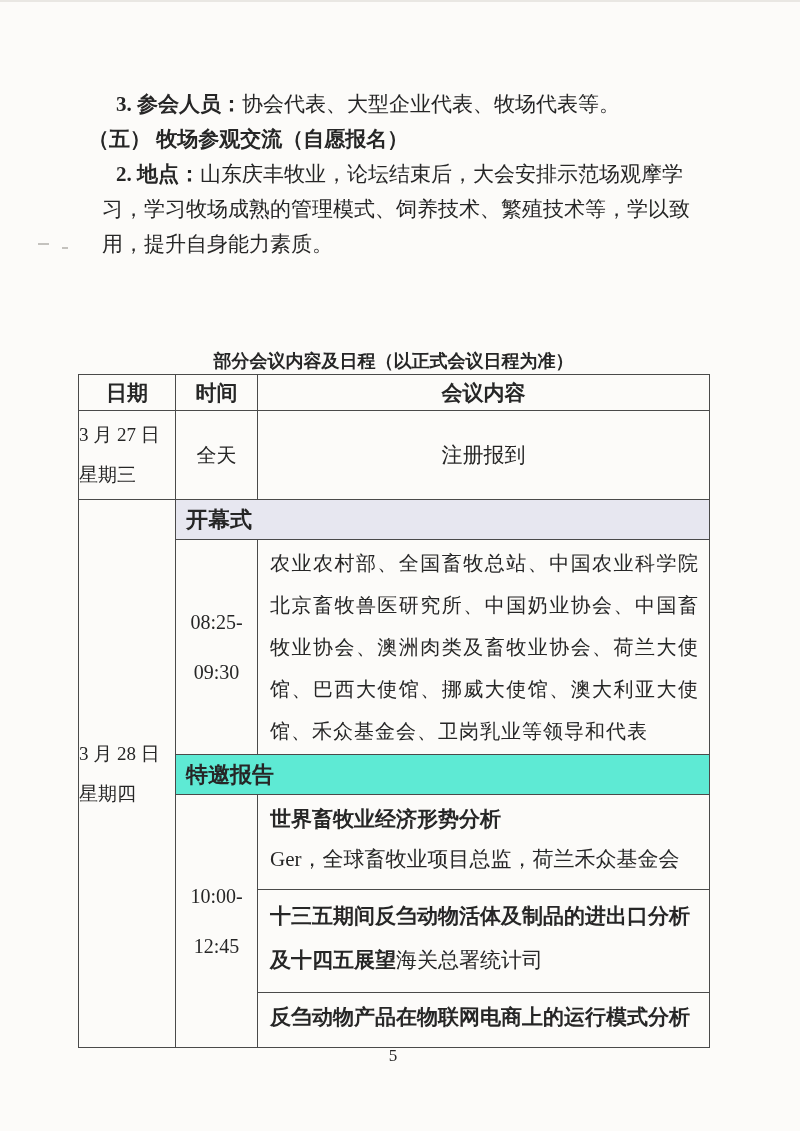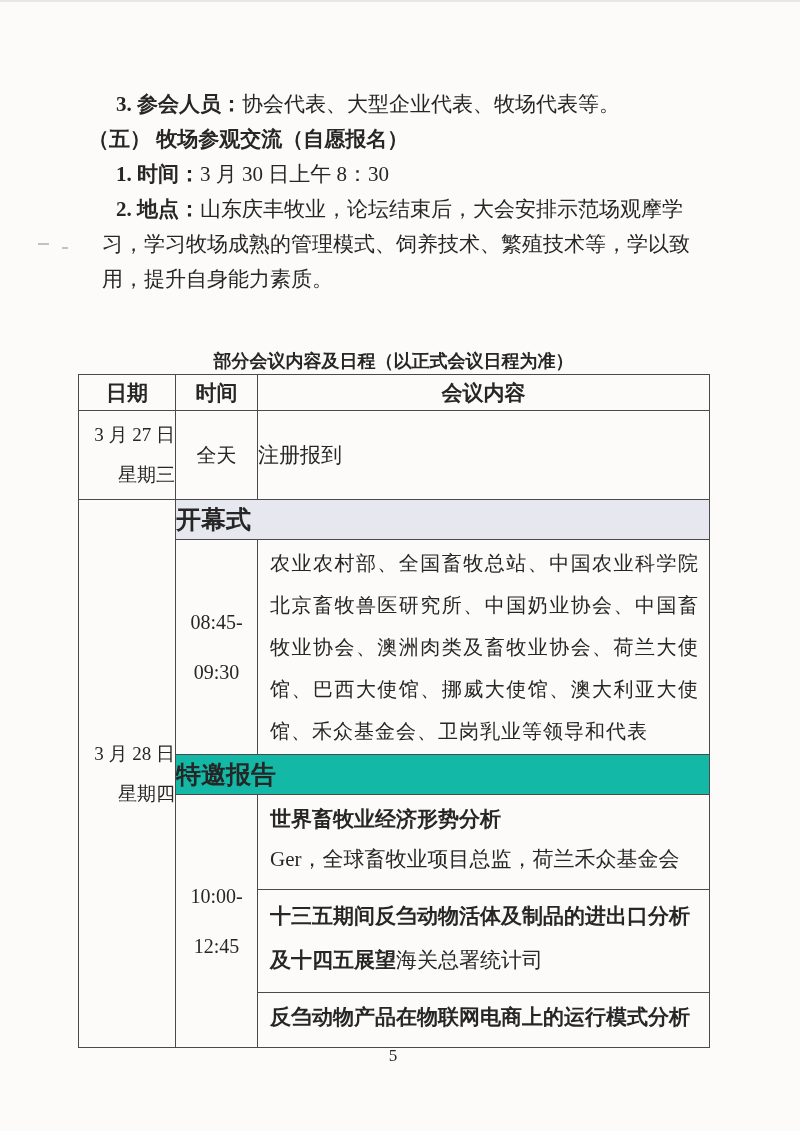--- a/index.html
+++ b/index.html
@@ -58,26 +58,27 @@
   }
   tr.r-head    { height: 36px; }
   tr.r-day1    { height: 89px; }
   tr.r-sec1    { height: 40px; }
   tr.r-open    { height: 211px; }
   tr.r-sec2    { height: 40px; }
   tr.r-talk1   { height: 83px; }
   tr.r-talk2   { height: 87px; }
   tr.r-talk3   { height: 52px; }
   table.sched th { font-weight: bold; text-align: center; font-size: 21px; }
-  .c-date { text-align: right; font-size: 19px; line-height: 40px; font-family: Liberation Serif, serif; }
+  .c-date { text-align: left; font-size: 19px; line-height: 40px; font-family: Liberation Serif, serif; }
   .c-time { text-align: center; font-size: 20px; line-height: 50px; }
-  .c-center { font-size: 21px; }
+  .c-center { text-align: center; font-size: 21px; }
   .section-cell {
     font-weight: bold;
-    font-size: 25px;
+    font-size: 22px;
+    padding-left: 10px;
     text-align: left;
   }
   .c-attendees {
     font-size: 20px;
     line-height: 42px;
     padding: 2px 10px 2px 12px;
     text-align: justify;
     letter-spacing: 1px;
   }
   .c-talk {
@@ -108,23 +109,20 @@
 
 <div class="page">
 
   <div class="body-text">
     <p class="p1">
       <span class="lbl-bold">3. 参会人员：</span><span>协会代表、大型企业代表、牧场代表等。</span>
     </p>
     <p class="p2">
       <span>（五） 牧场参观交流（自愿报名）</span>
     </p>
-    <p class="p3">
-      <span class="lbl-bold">1. 时间：</span><span>3 月 30 日上午 8：30</span>
-    </p>
     <p class="p4">
       <span class="lbl-bold">2. 地点：</span><span>山东庆丰牧业，论坛结束后，大会安排示范场观摩学习，学习牧场成熟的管理模式、饲养技术、繁殖技术等，学以致用，提升自身能力素质。</span>
     </p>
   </div>
 
   <div class="table-title">部分会议内容及日程（以正式会议日程为准）</div>
 
   <table class="sched">
     <colgroup>
       <col style="width:97px">
@@ -147,27 +145,27 @@
     </tr>
     <tr class="r-sec1">
       <td class="c-date" rowspan="6">
         <div>3 月 28 日</div>
         <div>星期四</div>
       </td>
       <td class="section-cell" colspan="2" style="background: rgb(231, 231, 240);">开幕式</td>
     </tr>
     <tr class="r-open">
       <td class="c-time">
-        <div>08:45-</div>
+        <div>08:25-</div>
         <div>09:30</div>
       </td>
       <td class="c-attendees">农业农村部、全国畜牧总站、中国农业科学院北京畜牧兽医研究所、中国奶业协会、中国畜牧业协会、澳洲肉类及畜牧业协会、荷兰大使馆、巴西大使馆、挪威大使馆、澳大利亚大使馆、禾众基金会、卫岗乳业等领导和代表</td>
     </tr>
     <tr class="r-sec2">
-      <td class="section-cell" colspan="2" style="background: #14b8a6; font-family: Liberation Serif, serif;">特邀报告</td>
+      <td class="section-cell" colspan="2" style="background: #5eead4; font-family: Liberation Serif, serif;">特邀报告</td>
     </tr>
     <tr class="r-talk1">
       <td class="c-time" rowspan="3">
         <div>10:00-</div>
         <div>12:45</div>
       </td>
       <td class="c-talk">
         <div class="t-bold">世界畜牧业经济形势分析</div>
         <div class="t-reg">Ger，全球畜牧业项目总监，荷兰禾众基金会</div>
       </td>

